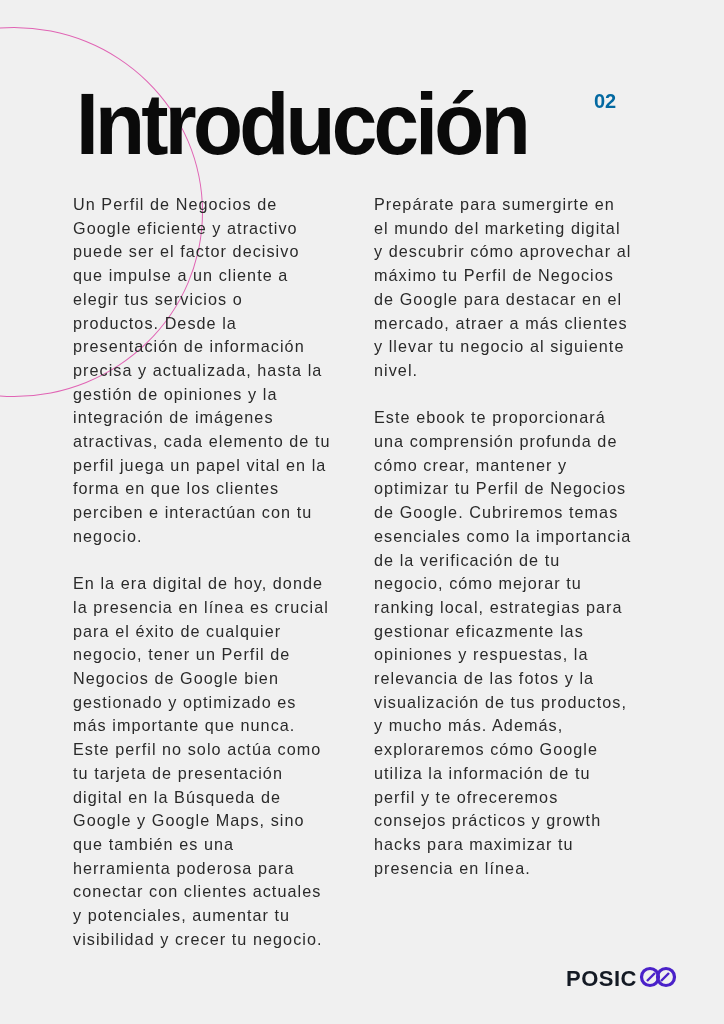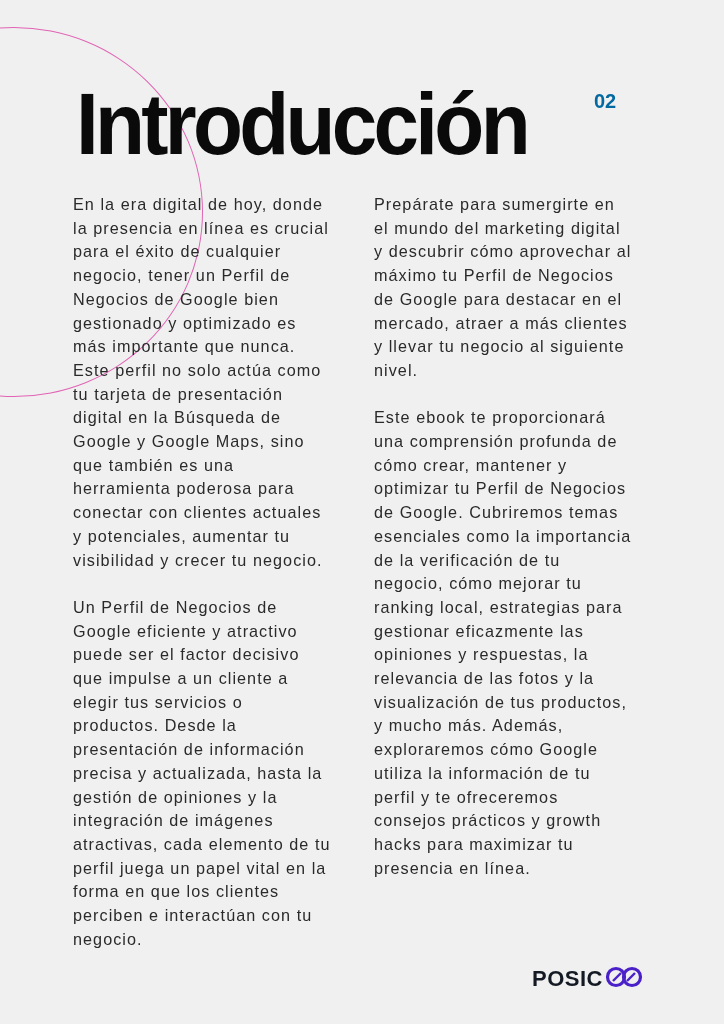--- a/index.html
+++ b/index.html
@@ -55,63 +55,64 @@
     .logo {
       position: absolute;
       left: 532px; top: 966px;
       display: flex; align-items: center;
     }
     .logo-text {
       font-weight: 700;
       font-size: 22px;
       letter-spacing: 0.5px;
       color: #141a24;
+      margin-left: 34px;
     }
     .logo-mark { margin-left: 1px; display: inline-block; }
   </style>
 </head>
 <body>
 
 <div class="deco-circle"></div>
 
 <h1 class="title">Introducción</h1>
 <div class="page-number">02</div>
 
 <div class="col col-left">
+  <p>Un Perfil de Negocios de
+Google eficiente y atractivo
+puede ser el factor decisivo
+que impulse a un cliente a
+elegir tus servicios o
+productos. Desde la
+presentación de información
+precisa y actualizada, hasta la
+gestión de opiniones y la
+integración de imágenes
+atractivas, cada elemento de tu
+perfil juega un papel vital en la
+forma en que los clientes
+perciben e interactúan con tu
+negocio.</p>
   <p>En la era digital de hoy, donde
 la presencia en línea es crucial
 para el éxito de cualquier
 negocio, tener un Perfil de
 Negocios de Google bien
 gestionado y optimizado es
 más importante que nunca.
 Este perfil no solo actúa como
 tu tarjeta de presentación
 digital en la Búsqueda de
 Google y Google Maps, sino
 que también es una
 herramienta poderosa para
 conectar con clientes actuales
 y potenciales, aumentar tu
 visibilidad y crecer tu negocio.</p>
-  <p>Un Perfil de Negocios de
-Google eficiente y atractivo
-puede ser el factor decisivo
-que impulse a un cliente a
-elegir tus servicios o
-productos. Desde la
-presentación de información
-precisa y actualizada, hasta la
-gestión de opiniones y la
-integración de imágenes
-atractivas, cada elemento de tu
-perfil juega un papel vital en la
-forma en que los clientes
-perciben e interactúan con tu
-negocio.</p>
 </div>
 
 <div class="col col-right">
   <p>Prepárate para sumergirte en
 el mundo del marketing digital
 y descubrir cómo aprovechar al
 máximo tu Perfil de Negocios
 de Google para destacar en el
 mercado, atraer a más clientes
 y llevar tu negocio al siguiente

